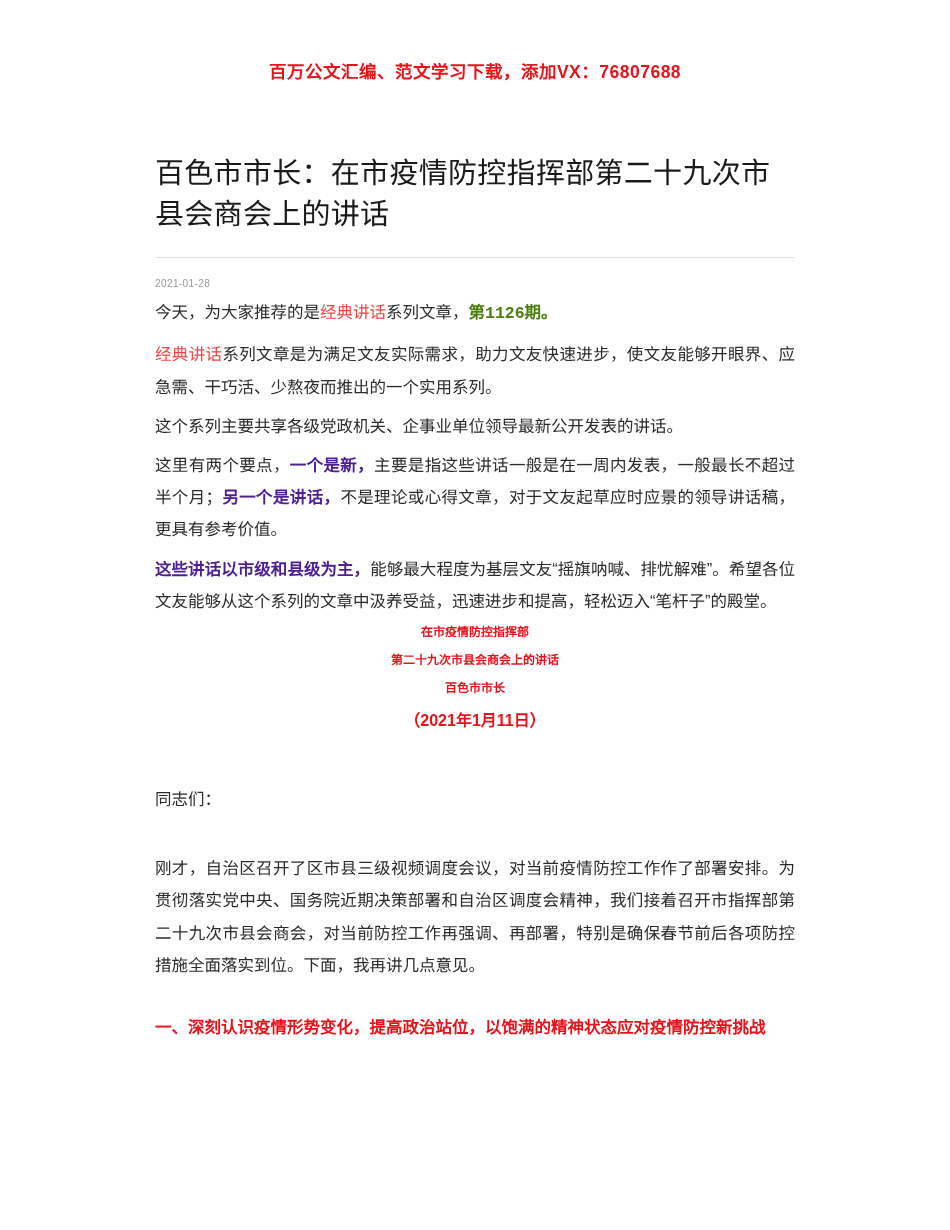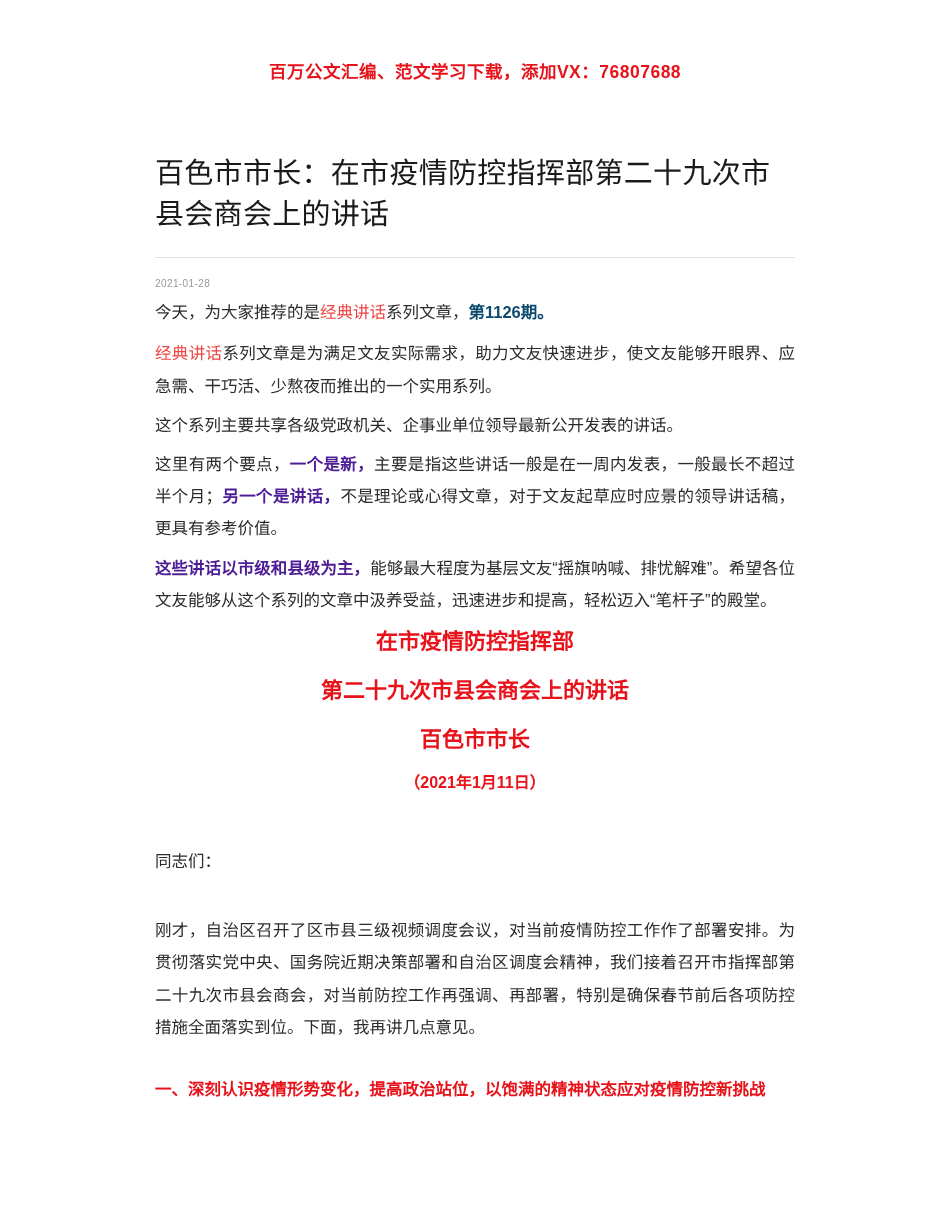--- a/index.html
+++ b/index.html
@@ -59,32 +59,33 @@
     font-size: 16.5px;
     line-height: 1.95;
     color: #2b2b2b;
     text-align: justify;
   }
   .serif {
     font-family: "Liberation Serif", "DejaVu Serif", serif;
     color: #ef4444;
   }
   .red-bold {
-    color: #0c4a6e;
+    color: #4d7c0f;
     font-weight: 700;
+    font-family: Liberation Mono, monospace;
   }
   .bold {
     font-weight: 700;
     color: #4c1d95;
   }
   .center-head {
     text-align: center;
     color: #e8131a;
     font-weight: 700;
-    font-size: 22px;
+    font-size: 12px;
     line-height: 2.1;
     margin: 0;
     padding-top: 3px;
   }
   .center-head.small {
     font-size: 16px;
   }
   .spacer-lg {
     height: 38px;
   }

